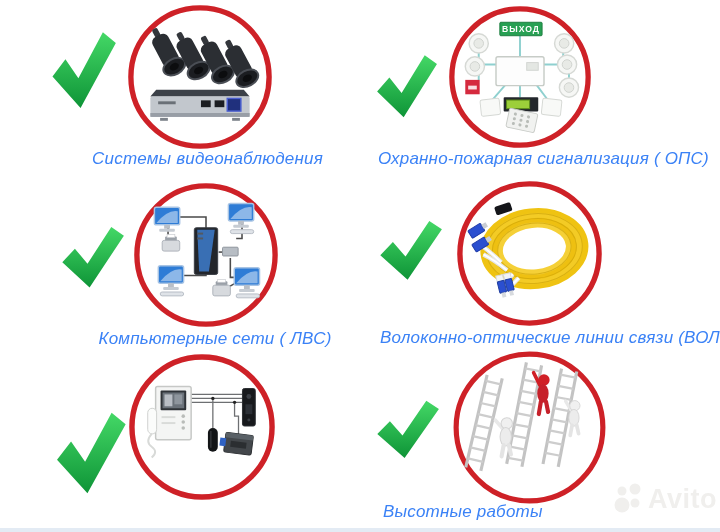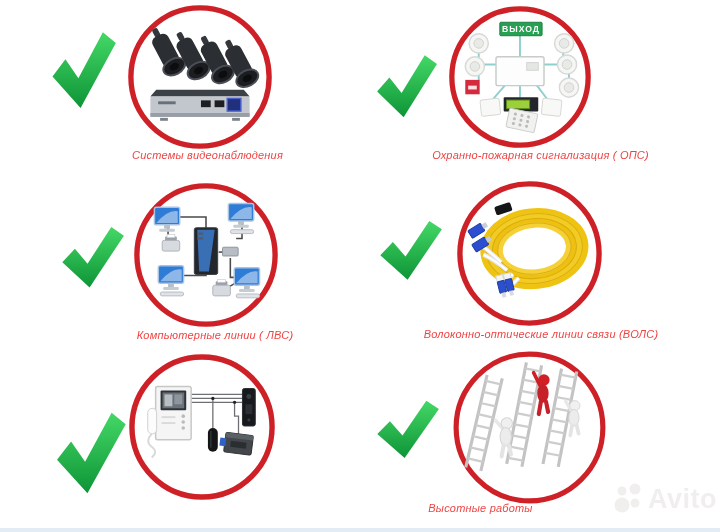--- a/index.html
+++ b/index.html
@@ -3,22 +3,22 @@
 <meta charset="utf-8">
 <style>
   html,body{margin:0;padding:0;background:#ffffff;}
   #stage{
     position:relative;width:720px;height:532px;background:#ffffff;overflow:hidden;
     font-family:"Liberation Sans",sans-serif;
   }
   .check{position:absolute;}
   .ring{position:absolute;}
   .svc-label{
-    position:absolute;text-align:center;font-style:italic;color:#ef4444;
-    font-size:11px;letter-spacing:.2px;white-space:nowrap;
+    position:absolute;text-align:center;font-style:italic;color:#3b82f6;
+    font-size:17px;letter-spacing:.2px;white-space:nowrap;
   }
   .watermark{
     position:absolute;left:614px;top:480px;width:104px;height:38px;
     display:flex;align-items:center;gap:4px;color:#efeeec;
   }
   .watermark-text{
     font-size:27px;font-weight:bold;color:#f0efed;letter-spacing:.5px;
     font-family:"Liberation Sans",sans-serif;
   }
   .bottom-strip{
@@ -224,21 +224,21 @@
         <rect x="0" y="4" width="18" height="11" rx="2" fill="#d7dade" stroke="#aeb3ba"></rect>
       </g>
       <g transform="translate(82,102)">
         <rect x="3" y="0" width="12" height="6" rx="1" fill="#9aa0a8"></rect>
           <rect x="5" y="-2" width="8" height="3" fill="#ffffff" stroke="#c9ccd0" stroke-width="0.7"></rect>
         <rect x="0" y="4" width="18" height="11" rx="2" fill="#d7dade" stroke="#aeb3ba"></rect>
       </g>
     </g>
   </svg>
 
-  <div class="svc-label" style="left:65px;top:329px;width:300px">Компьютерные линии ( ЛВС)</div>
+  <div class="svc-label" style="left:65px;top:329px;width:300px">Компьютерные сети ( ЛВС)</div>
 
   <svg class="check" style="left:374px;top:216px" width="70" height="70" viewBox="0 0 100 100" preserveAspectRatio="none">
     <path d="M9 56 L27 37 L45 58 L79 7 L97 19 L48 91 Z" fill="url(#checkGrad)"></path>
   </svg>
 
   <svg class="ring" style="left:456px;top:180px" width="147" height="147" viewBox="0 0 150 150">
     <circle cx="75" cy="75" r="71" fill="#ffffff" stroke="#ce2127" stroke-width="5.5"></circle>
 
     <g transform="rotate(-6 80 70)">
       <ellipse cx="80" cy="70" rx="52" ry="38" fill="none" stroke="#efc312" stroke-width="6.5"></ellipse>
@@ -405,21 +405,21 @@
     </g>
     <g transform="translate(118,62) scale(0.9)">
       <line x1="-3" y1="-4" x2="-9" y2="-14" stroke="#e8e8e8" stroke-width="3.5" stroke-linecap="round"></line>
       <circle cx="1" cy="-9" r="5.5" fill="#f0f0f0" stroke="#d5d5d5"></circle>
       <ellipse cx="0" cy="4" rx="5.5" ry="9" fill="#ececec" stroke="#d5d5d5"></ellipse>
       <line x1="-2" y1="12" x2="-4" y2="23" stroke="#e4e4e4" stroke-width="4" stroke-linecap="round"></line>
       <line x1="3" y1="12" x2="5" y2="21" stroke="#e4e4e4" stroke-width="4" stroke-linecap="round"></line>
     </g>
   </svg>
 
-  <div class="svc-label" style="left:403px;top:502px;width:155px">Высотные работы</div>
+  <div class="svc-label" style="left:383px;top:502px;width:155px">Высотные работы</div>
 
   <div class="watermark">
     <svg width="30" height="32" viewBox="0 0 30 32">
       <g fill="#f0efed">
         <circle cx="8" cy="8" r="4.5"></circle>
         <circle cx="21" cy="6" r="5.5"></circle>
         <circle cx="8" cy="22" r="7.5"></circle>
         <circle cx="21" cy="20" r="4.5"></circle>
       </g>
     </svg>

